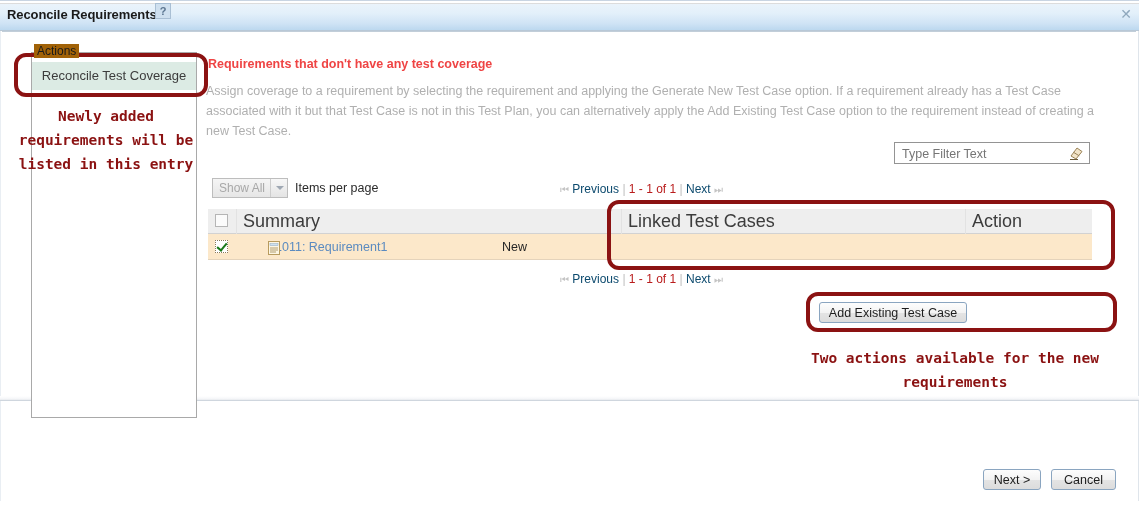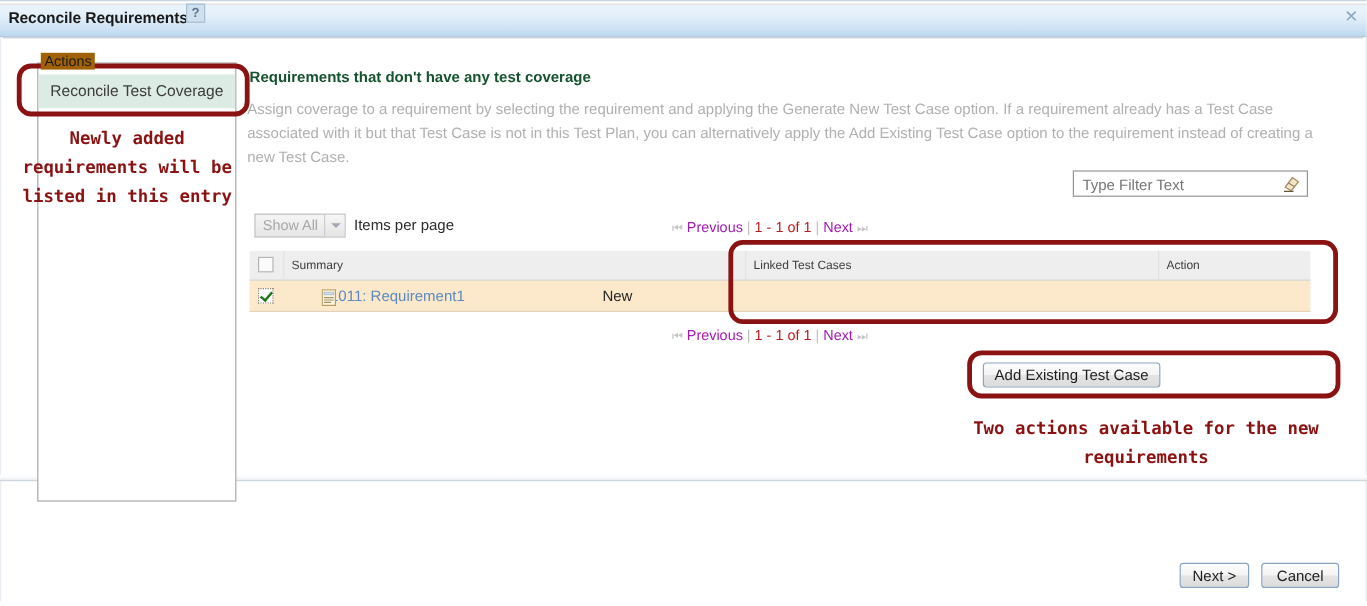--- a/index.html
+++ b/index.html
@@ -88,21 +88,21 @@
     color: #3c3c3c;
     font-size: 13px;
     line-height: 28px;
     text-align: center;
     cursor: pointer;
   }
 
   
   .main-heading {
     position: absolute; left: 208px; top: 57px;
-    font-size: 12.5px; font-weight: bold; color: #14532d;
+    font-size: 12.5px; font-weight: bold; color: #ef4444;
     white-space: nowrap;
   }
   .main-desc {
     position: absolute; left: 206px; top: 81px;
     width: 898px;
     font-size: 12.5px; color: #b0b0b0;
     line-height: 20px;
   }
 
   
@@ -155,21 +155,21 @@
     position: absolute; left: 295px; top: 181px;
     font-size: 12.5px; color: #2b2b2b; white-space: nowrap;
   }
 
   .pager {
     position: absolute;
     font-size: 12px; white-space: nowrap;
     color: #bdbdbd;
   }
   .pager .arr { color: #c4c4c4; font-size: 10px; }
-  .pager .dim { color: #a21caf; margin-top: 36px; }
+  .pager .dim { color: #0c4a6e; margin-top: 36px; }
   .pager .sep { color: #c0c0c0; }
   .pager .cur { color: #b91c1c; }
   .pager-top { left: 560px; top: 182px; }
   .pager-bottom { left: 560px; top: 272px; }
 
   
   .tbl {
     position: absolute; left: 208px; top: 209px;
     width: 884px;
   }
@@ -186,21 +186,21 @@
     border-bottom: 1px solid #e4d3bb;
   }
   .c-check  { position: absolute; left: 0px;   width: 28px;  text-align: center; }
   .c-sum    { position: absolute; left: 28px;  width: 260px; }
   .c-stat   { position: absolute; left: 288px; width: 125px; }
   .c-link   { position: absolute; left: 413px; width: 344px; }
   .c-act    { position: absolute; left: 757px; width: 127px; }
 
   .tbl-head .hcell {
     top: 0; height: 25px; line-height: 25px;
-    font-size: 10px; color: #3c3c3c; font-weight: normal;
+    font-size: 18px; color: #3c3c3c; font-weight: normal;
     padding-left: 6px;
     border-left: 1px solid #e2e2e2;
   }
   .tbl-head .hcell.first { border-left: none; }
   .tbl-row .rcell {
     top: 0; height: 26px; line-height: 26px;
     font-size: 12.5px; color: #262626;
     padding-left: 6px;
   }
   .link-txt { color: #4a7ebb; }

